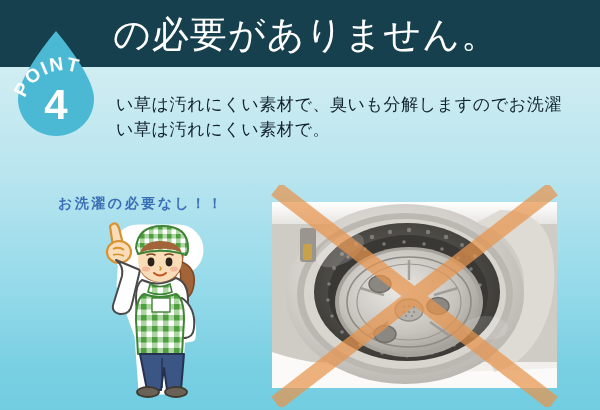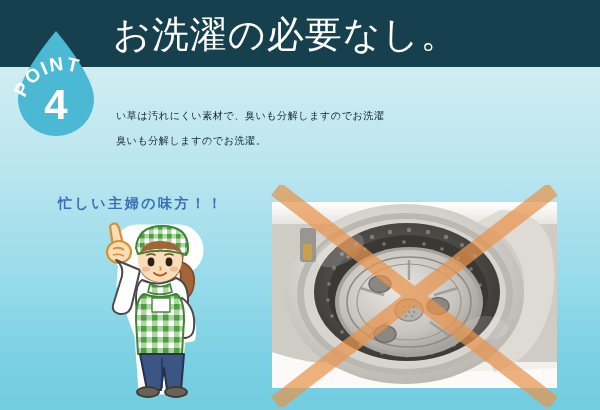--- a/index.html
+++ b/index.html
@@ -41,23 +41,23 @@
   .badge-num{
     position:absolute;left:0;top:52px;width:84px;
     text-align:center;
     font-family:"Liberation Sans",sans-serif;
     font-weight:bold;font-size:42px;line-height:44px;
     color:#ffffff;
   }
 
   
   .body-copy{
-    position:absolute;left:116px;top:104px;width:410px;
-    font-family:Liberation Mono, monospace;
-    font-size:10px;line-height:25px;
+    position:absolute;left:116px;top:92px;width:410px;
+    font-family:Liberation Sans, sans-serif;
+    font-size:17px;line-height:25px;
     color:#12222e;
     letter-spacing:0.6px;
   }
   .body-copy div{white-space:nowrap;}
 
   
   .catch-text{
     position:absolute;left:58px;top:194px;
     font-family:"DejaVu Sans",sans-serif;
     font-size:14px;line-height:18px;
@@ -83,43 +83,43 @@
     position:absolute;left:262px;top:185px;width:305px;height:222px;
     pointer-events:none;
   }
 </style>
 </head>
 <body>
 
 <div id="stage">
 
   <div class="header-band"></div>
-  <div class="page-title">お洗濯の必要なし。</div>
+  <div class="page-title">の必要がありません。</div>
 
   <div class="point-badge">
     <svg class="drop-shape" viewBox="0 0 84 105">
       <path d="M42 0 C42 0 80 44 80 68 C80 88.5 63 105 42 105 C21 105 4 88.5 4 68 C4 44 42 0 42 0 Z" fill="#4bb8d4"></path>
     </svg>
     <svg class="badge-word" viewBox="0 0 84 105">
       <defs>
         <path id="arcpath" d="M 10 72 A 40 40 0 0 1 74 48" fill="none"></path>
       </defs>
       <text font-family="Liberation Sans, sans-serif" font-size="19" font-weight="bold" fill="#ffffff" letter-spacing="1.5">
         <textPath href="#arcpath" startOffset="6%">POINT</textPath>
       </text>
     </svg>
     <div class="badge-num">4</div>
   </div>
 
   <div class="body-copy">
     <div>い草は汚れにくい素材で、臭いも分解しますのでお洗濯</div>
-    <div>臭いも分解しますのでお洗濯。</div>
+    <div>い草は汚れにくい素材で。</div>
   </div>
 
-  <div class="catch-text">忙しい主婦の味方！！</div>
+  <div class="catch-text">お洗濯の必要なし！！</div>
 
   <svg class="character" viewBox="0 0 122 182">
     <defs>
       <pattern id="gingham" width="11" height="11" patternUnits="userSpaceOnUse">
         <rect width="11" height="11" fill="#ffffff"></rect>
         <rect width="5.5" height="11" fill="#9ccf8f" opacity="0.85"></rect>
         <rect width="11" height="5.5" fill="#9ccf8f" opacity="0.85"></rect>
         <rect width="5.5" height="5.5" fill="#4f9e42"></rect>
       </pattern>
       <pattern id="ginghamCap" width="9" height="9" patternUnits="userSpaceOnUse">

